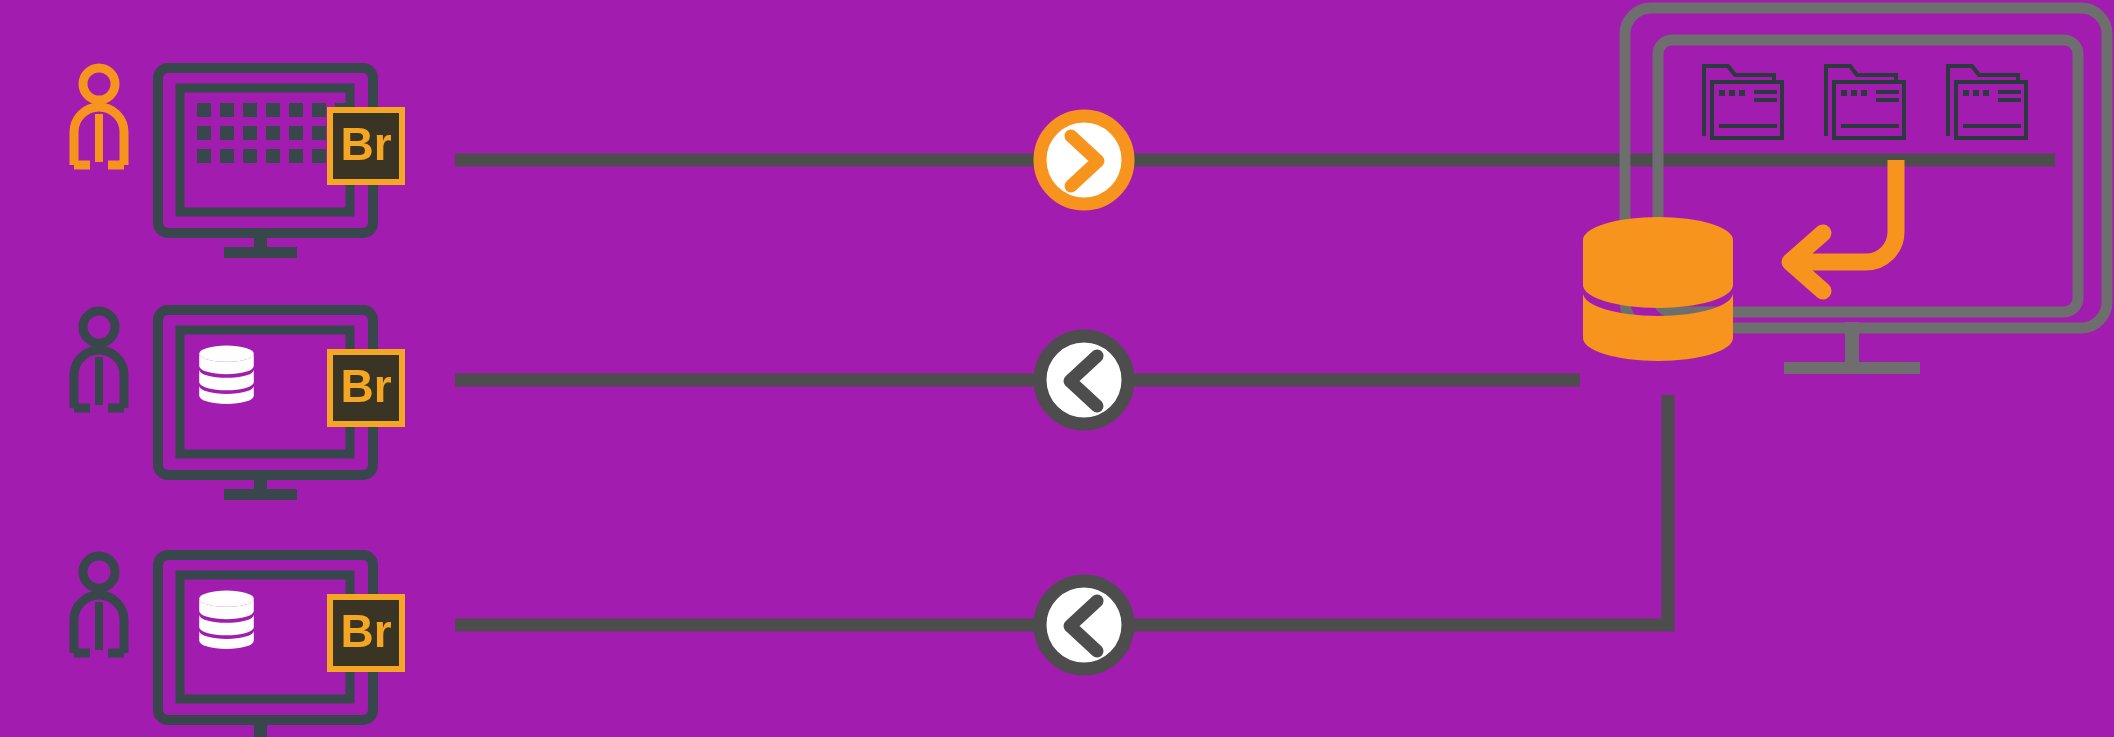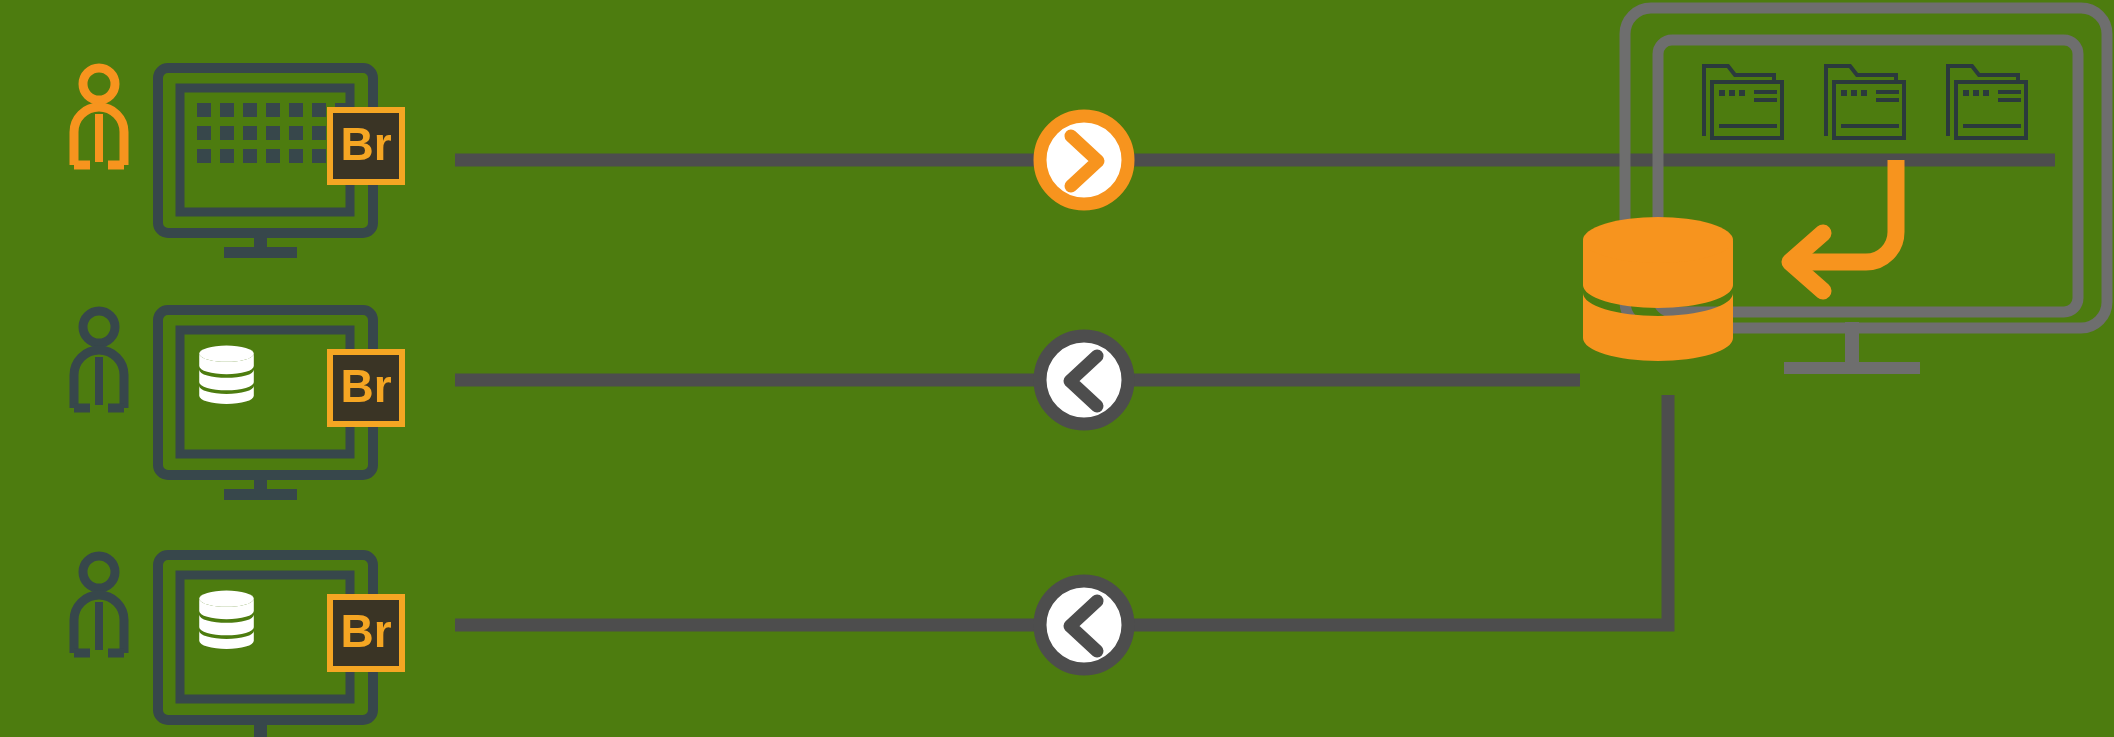--- a/index.html
+++ b/index.html
@@ -7,21 +7,21 @@
     padding: 0;
     background: #000000;
   }
   body {
     font-family: "Liberation Sans", sans-serif;
   }
   #stage {
     position: relative;
     width: 2114px;
     height: 737px;
-    background: #4d7c0f;
+    background: #a21caf;
     overflow: hidden;
   }
   #diagram-svg {
     position: absolute;
     left: 0;
     top: 0;
     width: 2114px;
     height: 737px;
     display: block;
   }

